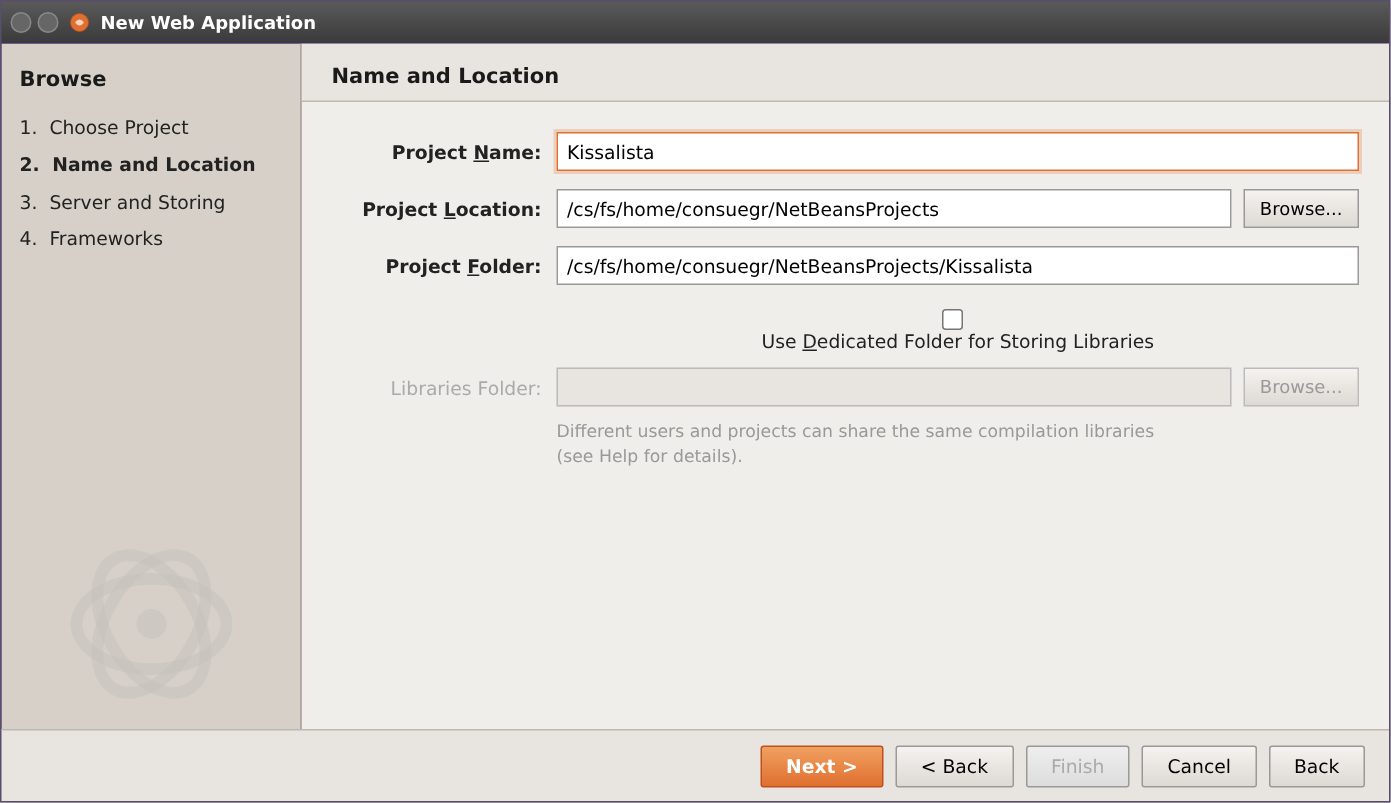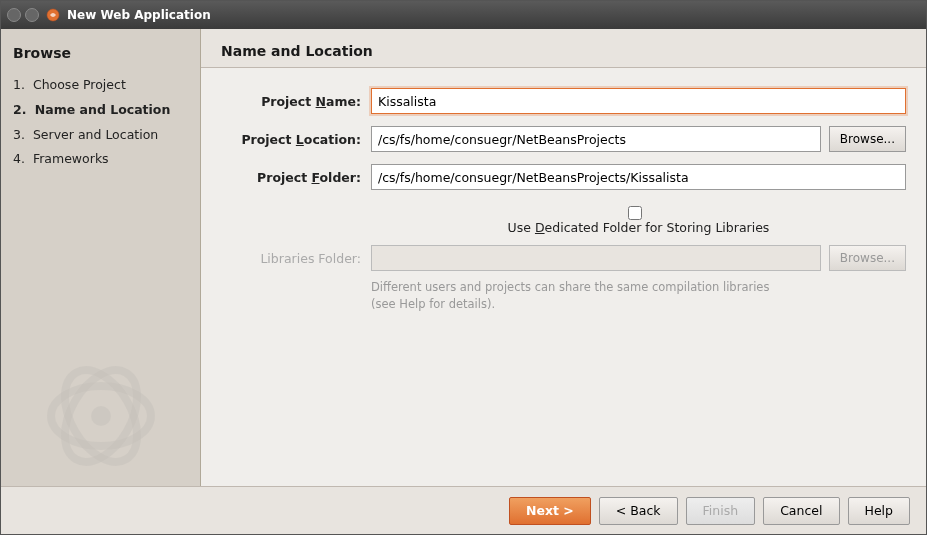--- a/index.html
+++ b/index.html
@@ -338,21 +338,21 @@
         <li class="step-item">
           <span class="step-num">1.</span>
           <span>Choose Project</span>
         </li>
         <li class="step-item active">
           <span class="step-num">2.</span>
           <span>Name and Location</span>
         </li>
         <li class="step-item">
           <span class="step-num">3.</span>
-          <span>Server and Location</span>
+          <span>Server and Storing</span>
         </li>
         <li class="step-item">
           <span class="step-num">4.</span>
           <span>Frameworks</span>
         </li>
       </ul>
 
       <div class="sidebar-watermark">
         <svg class="watermark-shape" viewBox="0 0 120 120">
           <ellipse cx="60" cy="60" rx="50" ry="30" fill="none" stroke="#888" stroke-width="8" opacity="0.4"></ellipse>
@@ -412,16 +412,16 @@
 
       </div>
     </div>
   </div>
 
   <div class="footer">
     <button class="footer-btn primary">Next &gt;</button>
     <button class="footer-btn">&lt; Back</button>
     <button class="footer-btn disabled" disabled="">Finish</button>
     <button class="footer-btn">Cancel</button>
-    <button class="footer-btn">Help</button>
+    <button class="footer-btn">Back</button>
   </div>
 
 </div>
 
 </body></html>

